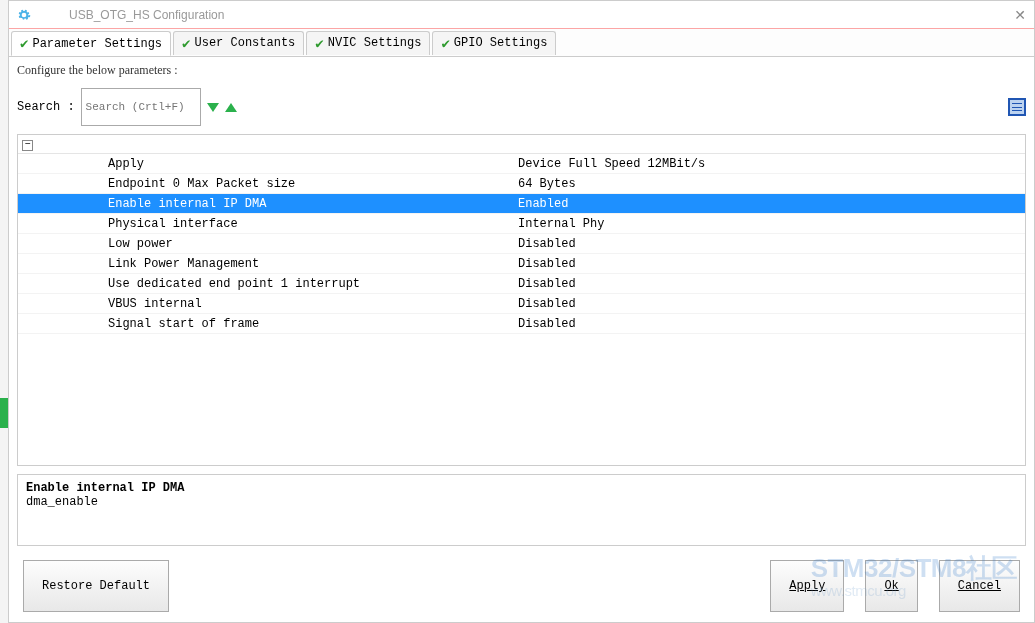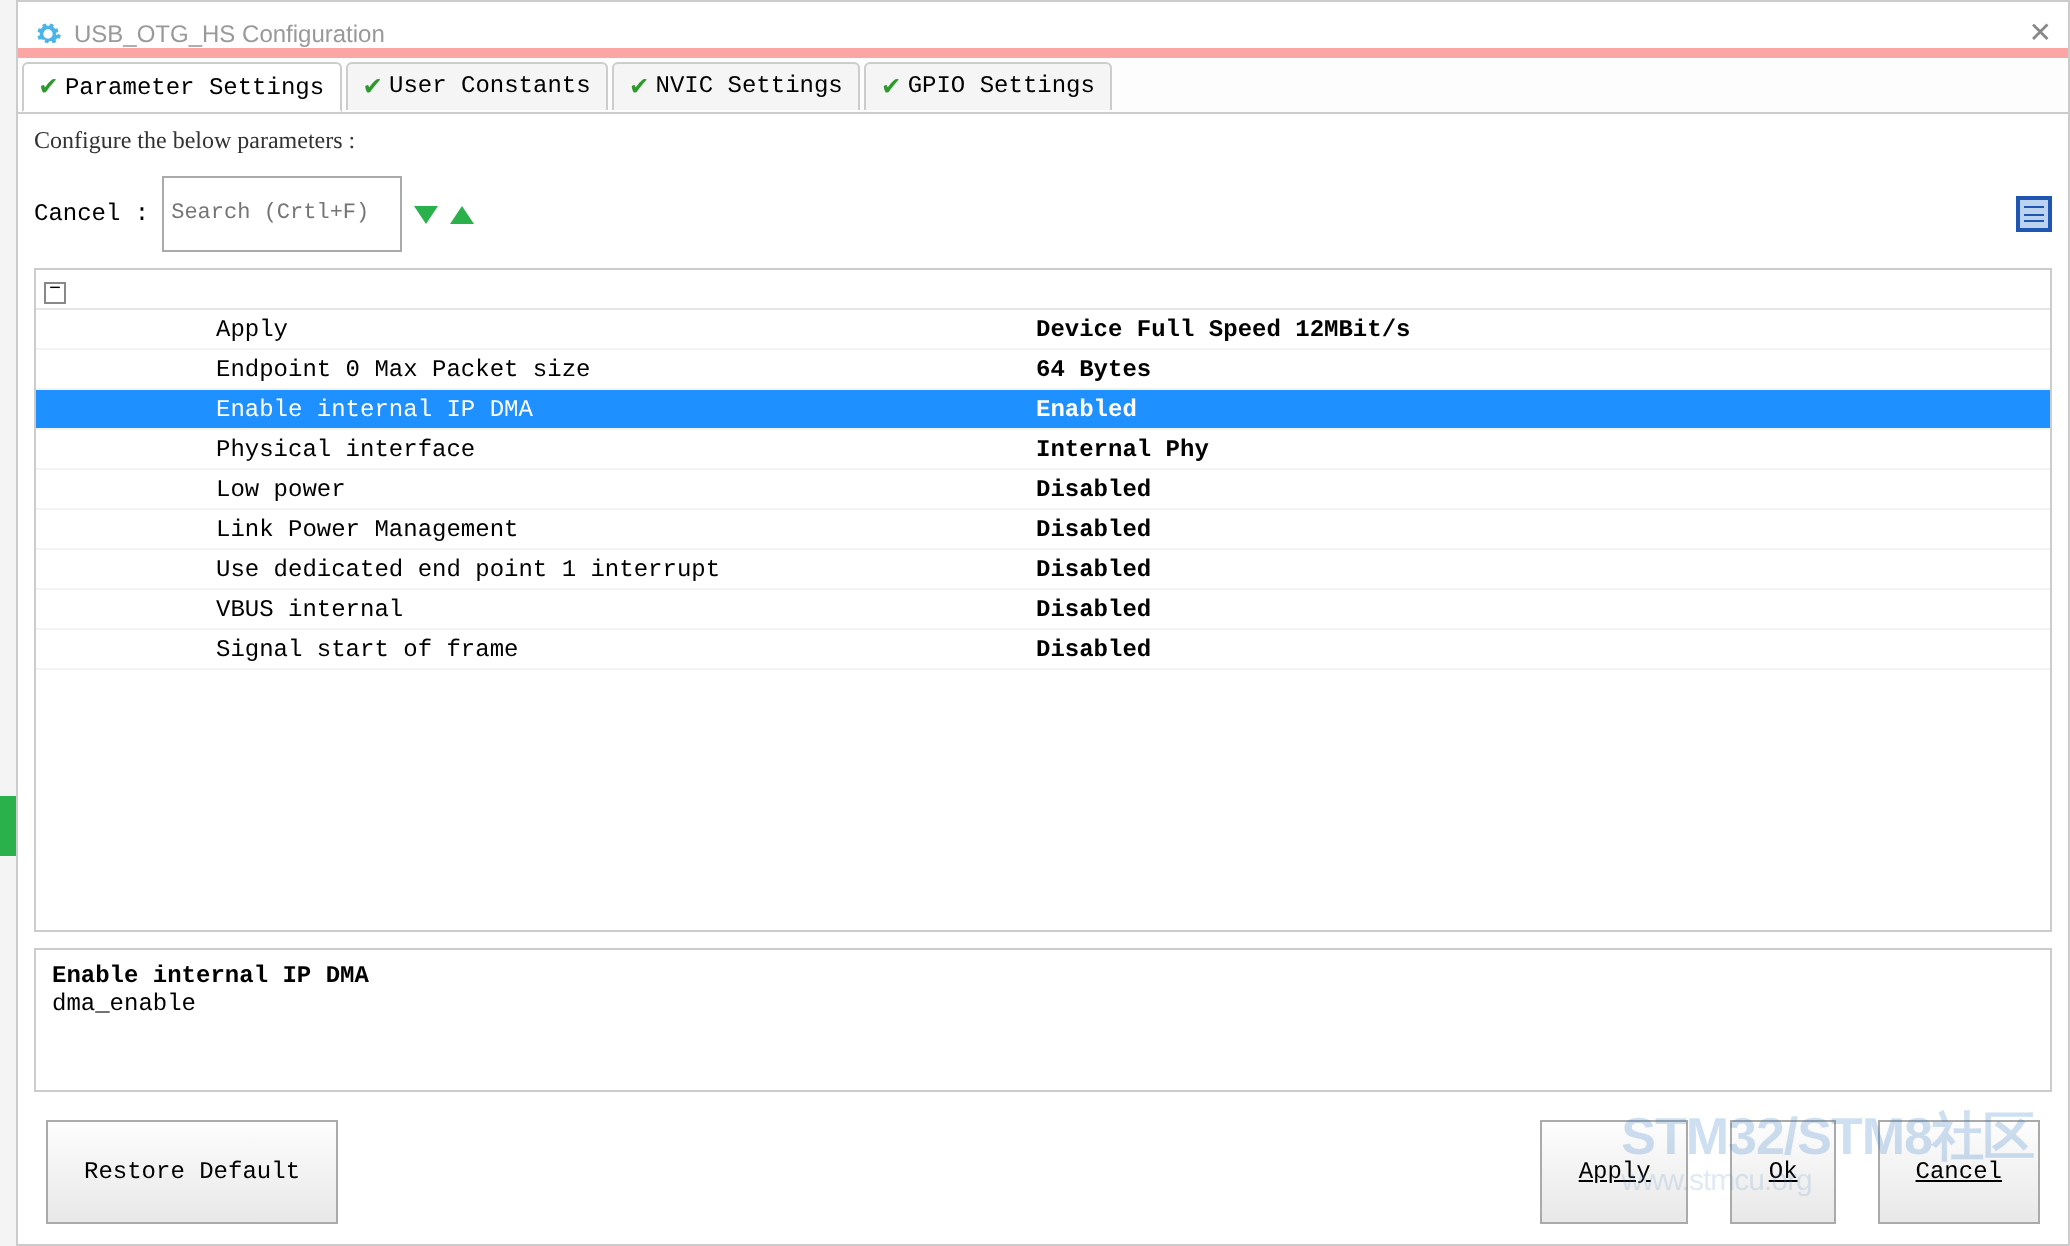--- a/index.html
+++ b/index.html
@@ -17,27 +17,28 @@
   left: 8px; top: 0;
   width: 1027px; height: 623px;
   background: #fff;
   border: 1px solid #ccc;
   display: flex;
   flex-direction: column;
 }
 .titlebar {
   height: 28px;
   display: flex;
-  align-items: flex-end;
+  align-items: center;
   padding: 0 8px;
   background: #fff;
-  border-bottom: 5px solid #fca5a5;
+  border-bottom: 1px solid #fca5a5;
   color: #999;
   font-family: "Segoe UI", sans-serif;
   font-size: 12px;
+  gap: 32px;
 }
 .titlebar .gear-icon {
   width: 14px; height: 14px;
   margin-right: 6px;
   color: #4db4e8;
 }
 .titlebar .close-icon {
   margin-left: auto;
   color: #888;
   font-size: 14px;
@@ -156,21 +157,20 @@
   height: 20px;
   align-items: center;
   border-bottom: 1px solid #f3f3f3;
 }
 .param-row .name {
   width: 500px;
   padding-left: 90px;
 }
 .param-row .val {
   flex: 1;
-  font-weight: bold;
 }
 .param-row.selected {
   background: #1e90ff;
   color: #fff;
 }
 .desc-box {
   margin: 8px;
   border: 1px solid #ccc;
   height: 72px;
   padding: 6px 8px;
@@ -261,21 +261,21 @@
       </div>
       <div class="tab">
         <span class="check-icon">✔</span>
         <span>GPIO Settings</span>
       </div>
     </div>
 
   <div class="subtitle">Configure the below parameters :</div>
 
   <div class="searchbar">
-    <label>Cancel :</label>
+    <label>Search :</label>
     <input type="text" placeholder="Search (Crtl+F)" style="">
     <span class="arrow-icon arrow-down"></span>
     <span class="arrow-icon arrow-up"></span>
     <span class="list-icon">
       <div></div>
         <div></div>
         <div></div>
     </span>
   </div>
 

